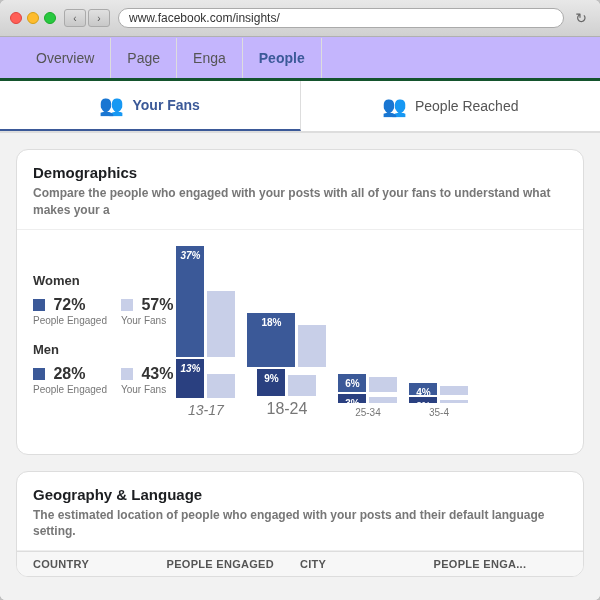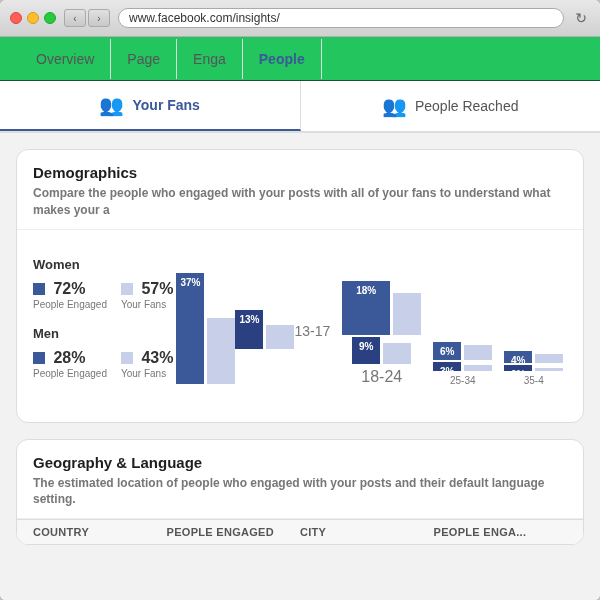--- a/index.html
+++ b/index.html
@@ -93,22 +93,22 @@
     .page-content {
       flex: 1;
       background: #f2f2f2;
       overflow: hidden;
       display: flex;
       flex-direction: column;
     }
 
     
     .nav-tabs {
-      background: #22c55e;
-      border-bottom: 1px solid #14532d;
+      background: #c4b5fd;
+      border-bottom: 3px solid #14532d;
       display: flex;
       align-items: center;
       padding: 8px 20px;
       height: 44px;
     }
 
     .nav-tab {
       padding: 12px 16px;
       font-size: 14px;
       color: #555;
@@ -368,21 +368,21 @@
                     <span class="stat-swatch swatch-light"></span>
                     <span class="stat-value">43%</span>
                   </div>
                   <div class="stat-label">Your Fans</div>
                 </div>
               </div>
             </div>
           </div>
 
           <div class="chart-area" id="chart-area">
-          <div style="display: flex; flex-direction: row; align-items: center; gap: 0px;">
+          <div style="display: flex; flex-direction: column; align-items: center; gap: 0px; font-style: italic;">
                 <div style="display: flex; gap: 3px; align-items: flex-end; margin-bottom: 2px;">
                   <div style="width: 28px; height: 111px; background: rgb(59, 89, 152); position: relative; display: flex; align-items: flex-start; justify-content: center;">
                     <span style="font-size: 10px; font-weight: 700; color: white; margin-top: 4px;">37%</span>
                   </div>
                   <div style="width: 28px; height: 66px; background: rgb(200, 207, 232);"></div>
                 </div>
                 <div style="display: flex; gap: 3px; align-items: flex-end;">
                   <div style="width: 28px; height: 39px; background: rgb(42, 64, 128); position: relative; display: flex; align-items: flex-start; justify-content: center;">
                     <span style="font-size: 10px; font-weight: 700; color: white; margin-top: 4px;">13%</span>
                   </div>

